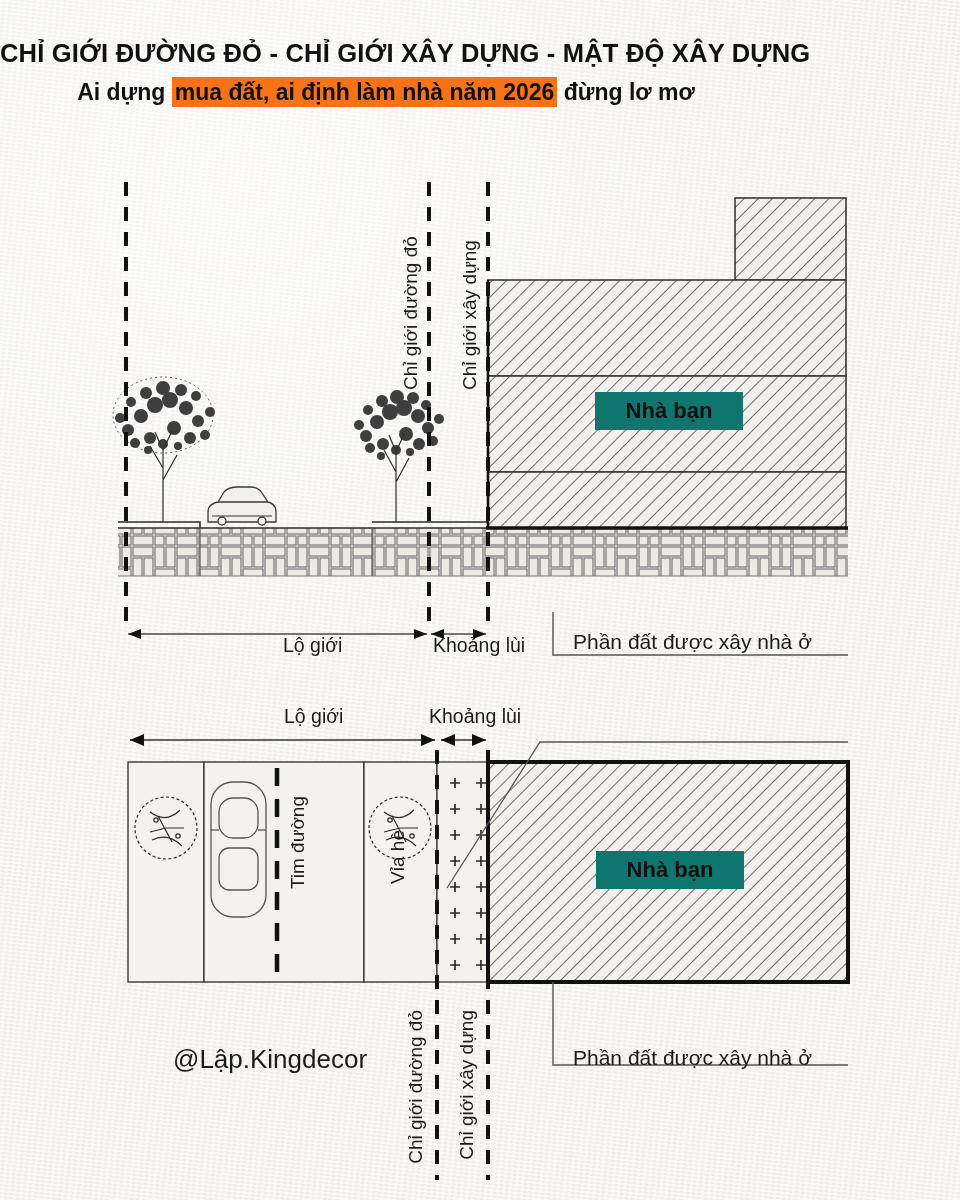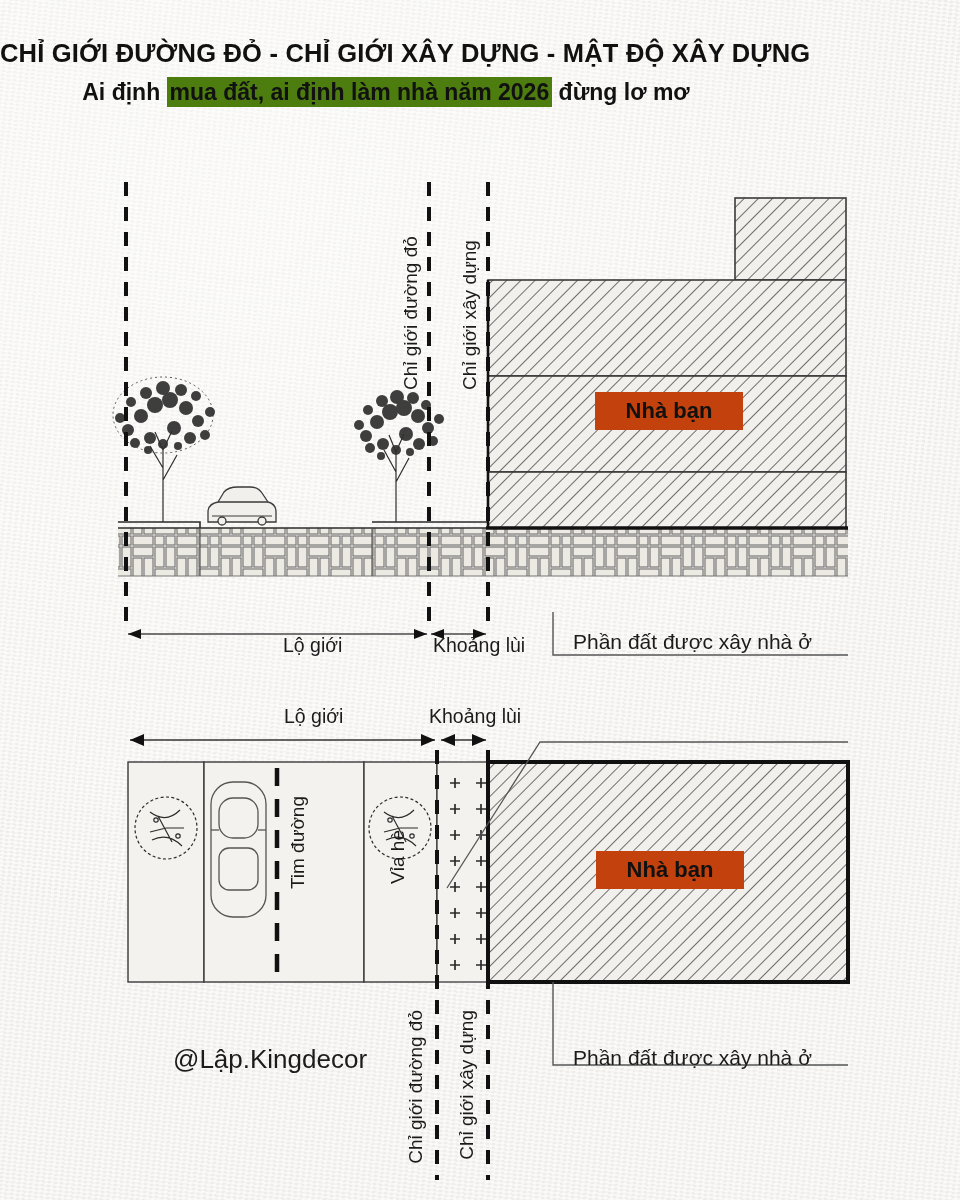--- a/index.html
+++ b/index.html
@@ -21,48 +21,48 @@
   }
   #root{ position:absolute; inset:0; z-index:2; }
 
   
   #title-area{ position:absolute; left:0; top:38px; width:772px; text-align:center; }
   #title-line1{
     font-size:25.5px; font-weight:bold; color:#111;
     letter-spacing:.2px; white-space:nowrap; line-height:1.2;
   }
   #title-line2{ margin-top:9px; font-size:23px; font-weight:bold; color:#111; white-space:nowrap; line-height:1.25;}
-  .hl{ background:#4d7c0f; padding:2px 3px; }
+  .hl{ background:#f97316; padding:2px 3px; }
   .vlabel{
     position:absolute;
     writing-mode:vertical-rl; transform:rotate(180deg);
     font-size:19px; color:#1b1b1b; white-space:nowrap;
     font-family:"Liberation Sans", sans-serif;
   }
   .dimlabel{ position:absolute; font-size:19.5px; color:#1b1b1b; white-space:nowrap;margin-left:36px; }
   .callout-text{ position:absolute; font-size:21px; color:#1b1b1b; white-space:nowrap; }
 
   .tagbox{
-    position:absolute; background:#c2410c;
+    position:absolute; background:#0f766e;
     font-size:22px; font-weight:bold; color:#111;
     display:flex; align-items:center; justify-content:center;
     white-space:nowrap;
   }
   svg{ display:block; }
 </style>
 </head>
 <body>
 
 <div id="paper-texture"></div>
 
 <div id="root">
 
   <div id="title-area">
     <div id="title-line1">CHỈ GIỚI ĐƯỜNG ĐỎ - CHỈ GIỚI XÂY DỰNG -  MẬT ĐỘ XÂY DỰNG</div>
-    <div id="title-line2"><span>Ai định </span><span class="hl">mua đất, ai định làm nhà năm 2026</span><span> đừng lơ mơ</span></div>
+    <div id="title-line2"><span>Ai dựng </span><span class="hl">mua đất, ai định làm nhà năm 2026</span><span> đừng lơ mơ</span></div>
   </div>
 
   <svg width="960" height="700" style="position:absolute;left:0;top:150px;">
     <defs>
       <pattern id="h45" width="10" height="10" patternUnits="userSpaceOnUse" patternTransform="rotate(45)">
         <rect width="10" height="10" fill="#f2f0ec"></rect>
         <line x1="0" y1="0" x2="0" y2="10" stroke="#4d4d4d" stroke-width="1.6"></line>
       </pattern>
       <pattern id="paverpat" width="44" height="44" patternUnits="userSpaceOnUse">
         <rect width="44" height="44" fill="#edeae4"></rect>

